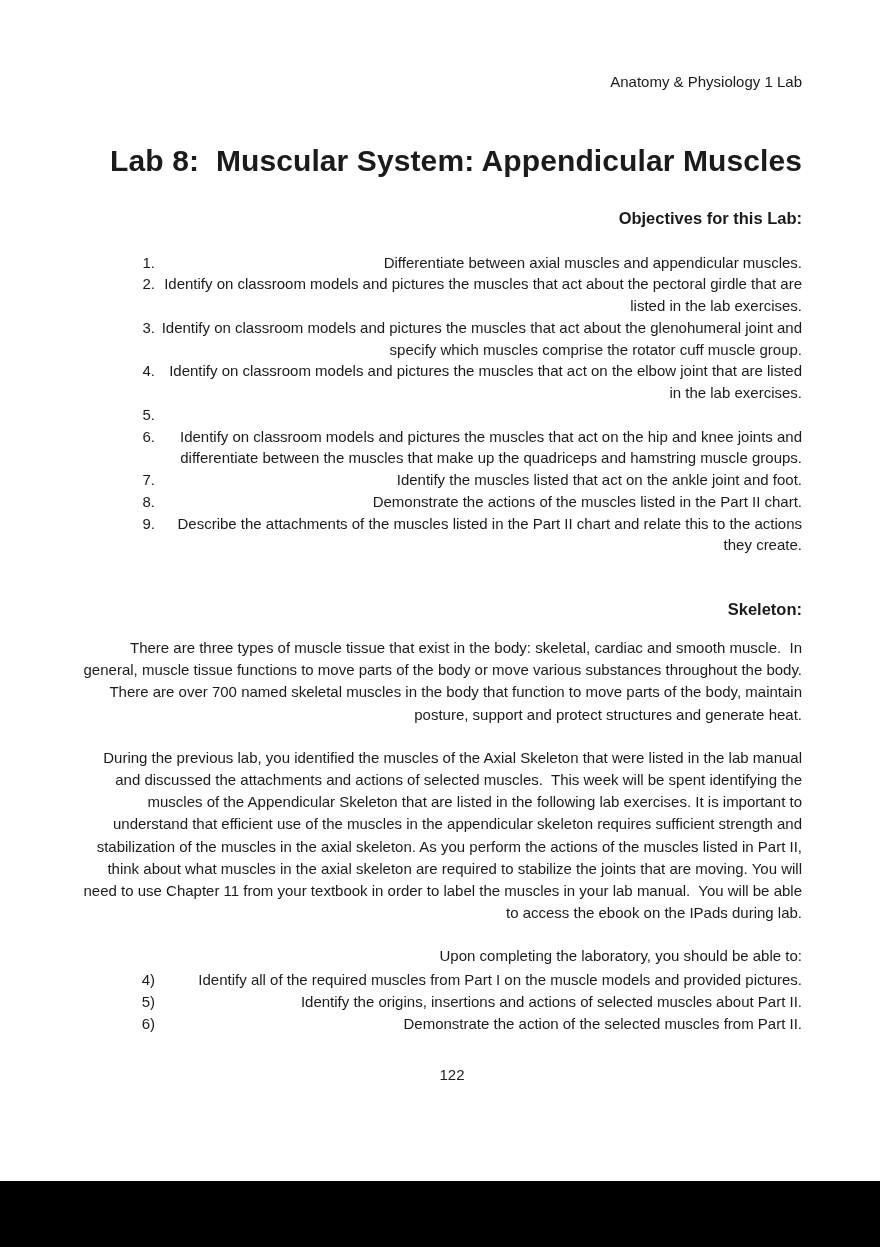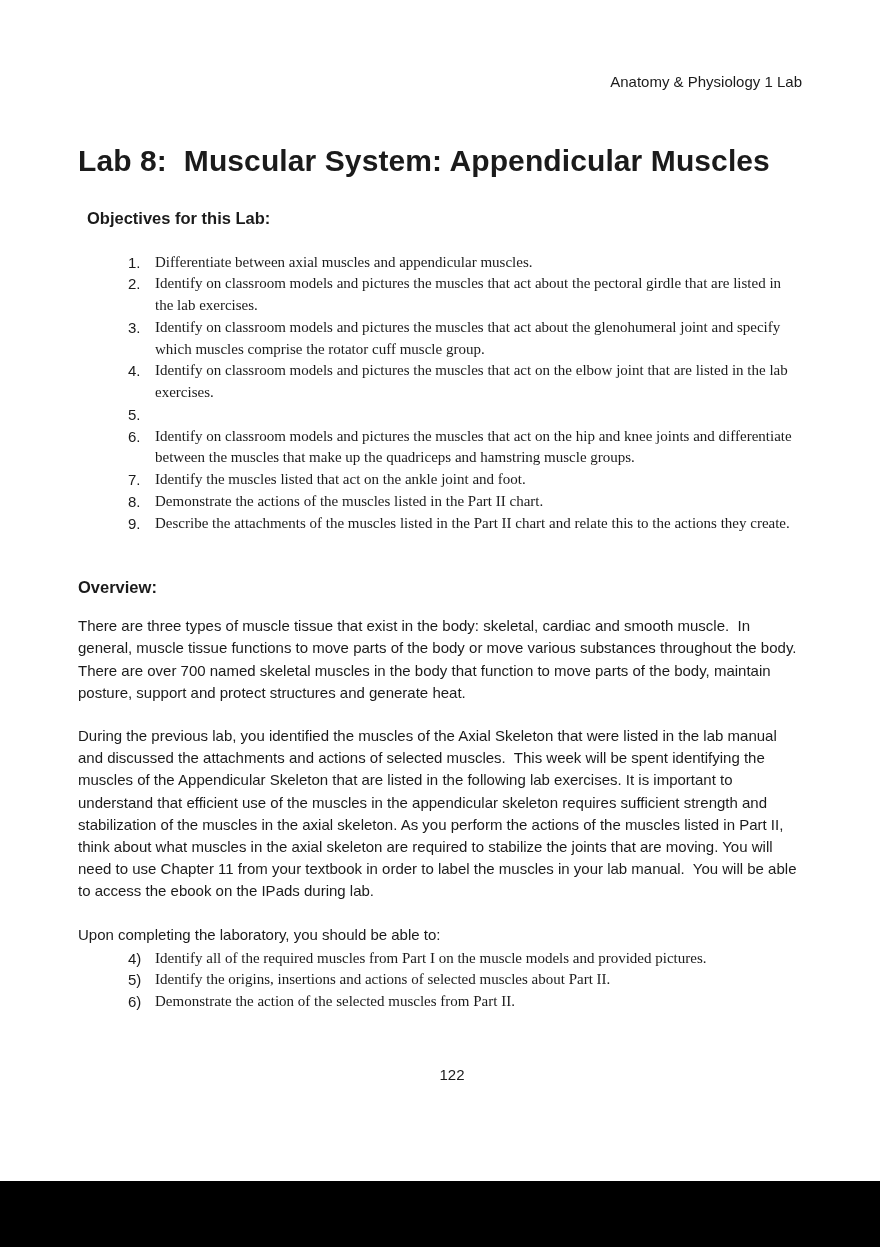--- a/index.html
+++ b/index.html
@@ -1,15 +1,15 @@
 <!DOCTYPE html>
 <html><head>
 <meta charset="utf-8">
 <style>
-  * { margin: 0; padding: 0; box-sizing: border-box; }
+  * { margin: 0; padding: 0; box-sizing: border-box; text-align: right; }
   html, body { width: 880px; background: #ffffff; }
   body {
     height: 1247px;
     position: relative;
     font-family: "Liberation Sans", sans-serif;
     color: #1b1b1b;
     overflow: hidden;
   }
   .page {
     padding: 52px 78px 0 78px;
@@ -45,21 +45,20 @@
     line-height: 1.45;
   }
   .num-list .marker {
     width: 27px;
     flex-shrink: 0;
     white-space: pre;
   }
   .num-list .item-text {
     flex: 1;
     white-space: pre-wrap;
-    font-family: Liberation Serif, serif;
   }
   .body-par {
     font-size: 15px;
     line-height: 1.48;
     margin-bottom: 21px;
     white-space: pre-wrap;
   }
   .upon-par {
     font-size: 15px;
     line-height: 1.48;
@@ -128,21 +127,21 @@
     <li class="list-item">
       <span class="marker">8.</span>
       <span class="item-text">Demonstrate the actions of the muscles listed in the Part II chart.</span>
     </li>
     <li class="list-item">
       <span class="marker">9.</span>
       <span class="item-text">Describe the attachments of the muscles listed in the Part II chart and relate this to the actions they create.</span>
     </li>
   </ol>
 
-  <h2 class="section-heading overview-heading">Overview:</h2>
+  <h2 class="section-heading overview-heading">Skeleton:</h2>
 
   <p class="body-par">There are three types of muscle tissue that exist in the body: skeletal, cardiac and smooth muscle.  In general, muscle tissue functions to move parts of the body or move various substances throughout the body.  There are over 700 named skeletal muscles in the body that function to move parts of the body, maintain posture, support and protect structures and generate heat.</p>
 
   <p class="body-par">During the previous lab, you identified the muscles of the Axial Skeleton that were listed in the lab manual and discussed the attachments and actions of selected muscles.  This week will be spent identifying the muscles of the Appendicular Skeleton that are listed in the following lab exercises. It is important to understand that efficient use of the muscles in the appendicular skeleton requires sufficient strength and stabilization of the muscles in the axial skeleton. As you perform the actions of the muscles listed in Part II, think about what muscles in the axial skeleton are required to stabilize the joints that are moving. You will need to use Chapter 11 from your textbook in order to label the muscles in your lab manual.  You will be able to access the ebook on the IPads during lab.</p>
 
   <p class="upon-par">Upon completing the laboratory, you should be able to:</p>
 
   <ol class="num-list">
     <li class="list-item">
       <span class="marker">4)</span>

